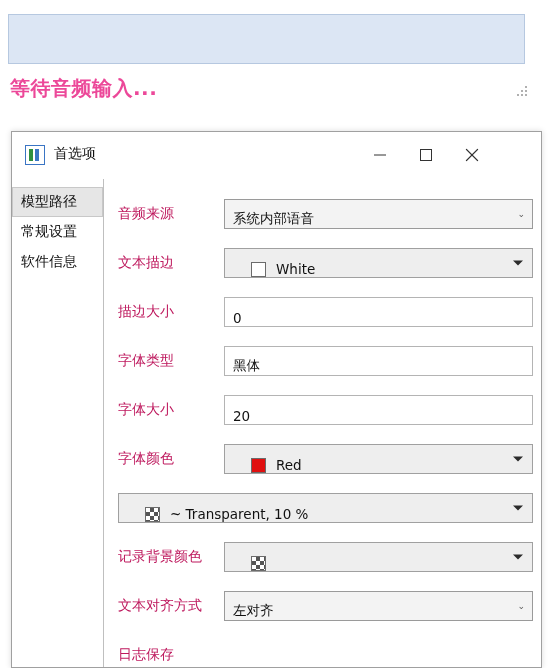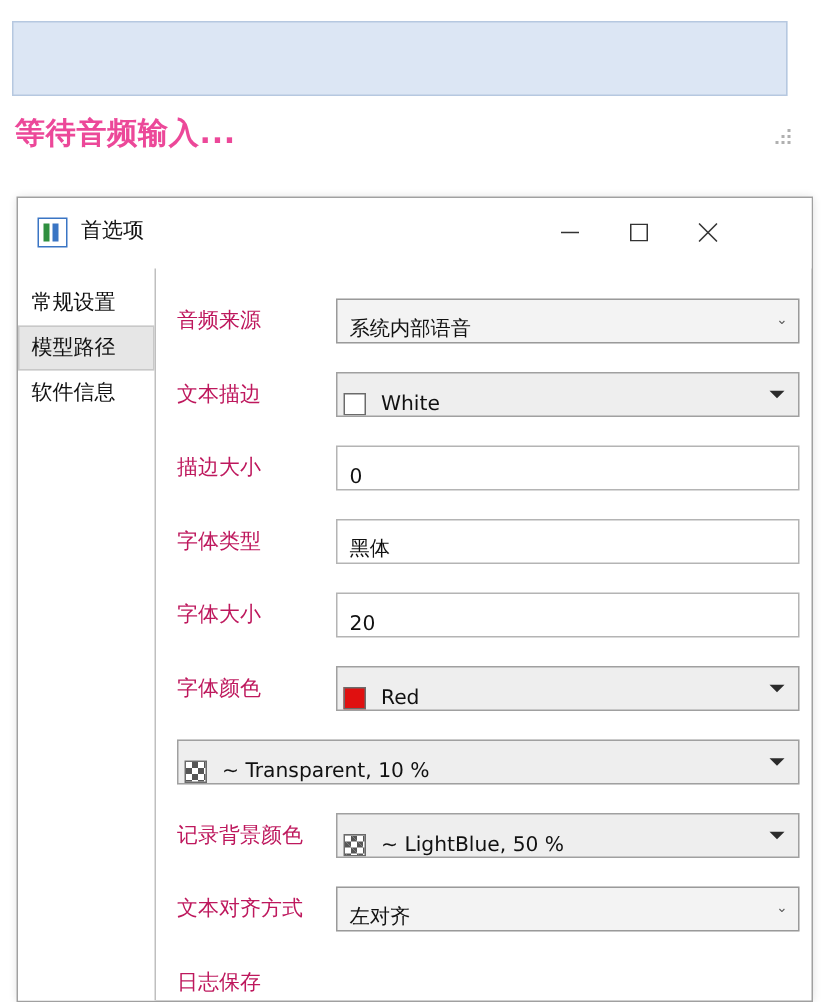--- a/index.html
+++ b/index.html
@@ -176,21 +176,21 @@
     overflow: hidden;
     white-space: nowrap;
   }
   .field.combo-thin {
     background: #f3f3f3;
     border: 1px solid #9a9a9a;
   }
   .field.combo-fat {
     background: #eeeeee;
     border: 1px solid #a0a0a0;
-    padding-left: 4px;
+    padding-left: 26px;
   }
   .field.text {
     background: #ffffff;
     border: 1px solid #b4b4b4;
   }
   .arrow-thin {
     position: absolute;
     right: 7px;
     top: 50%;
     transform: translateY(-50%);
@@ -264,22 +264,22 @@
       <svg width="13" height="13" viewBox="0 0 13 13">
         <line x1="0.5" y1="0.5" x2="12.5" y2="12.5" stroke="#333" stroke-width="1.1"></line>
         <line x1="12.5" y1="0.5" x2="0.5" y2="12.5" stroke="#333" stroke-width="1.1"></line>
       </svg>
     </div>
   </div>
 
   <div id="dlg-body">
 
     <div id="sidebar">
+      <div class="side-item selected">模型路径</div>
       <div class="side-item">常规设置</div>
-      <div class="side-item selected">模型路径</div>
       <div class="side-item">软件信息</div>
     </div>
 
     <div id="form">
 
       <div class="row">
         <div class="lbl">音频来源</div>
         <div class="field combo-thin">
           <span>系统内部语音</span>
           <span class="arrow-thin">⌄</span>
@@ -330,21 +330,20 @@
           <span class="swatch checker"></span>
           <span>~ Transparent, 10 %</span>
           <span class="arrow-fat"></span>
         </div>
       </div>
 
       <div class="row">
         <div class="lbl">记录背景颜色</div>
         <div class="field combo-fat">
           <span class="swatch checker"></span>
-          <span>~ LightBlue, 50 %</span>
           <span class="arrow-fat"></span>
         </div>
       </div>
 
       <div class="row">
         <div class="lbl">文本对齐方式</div>
         <div class="field combo-thin">
           <span>左对齐</span>
           <span class="arrow-thin">⌄</span>
         </div>

